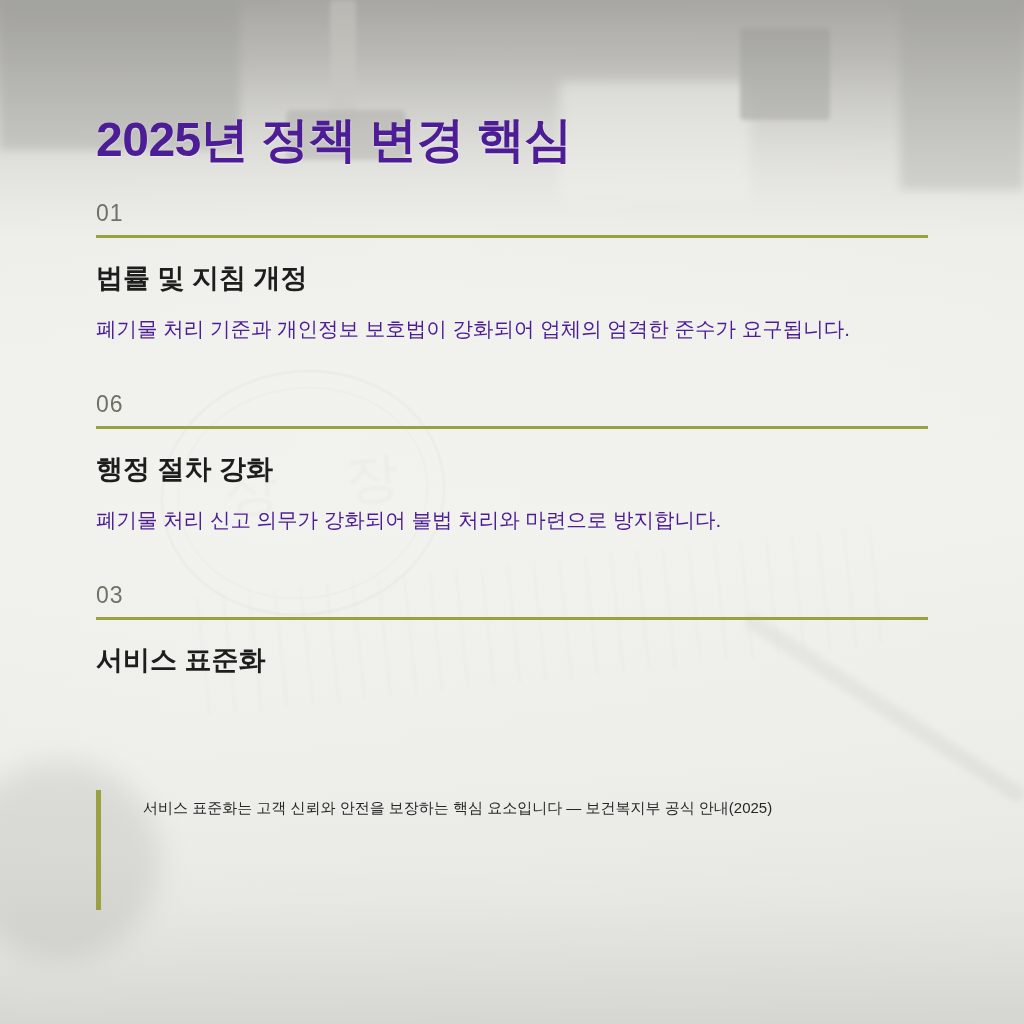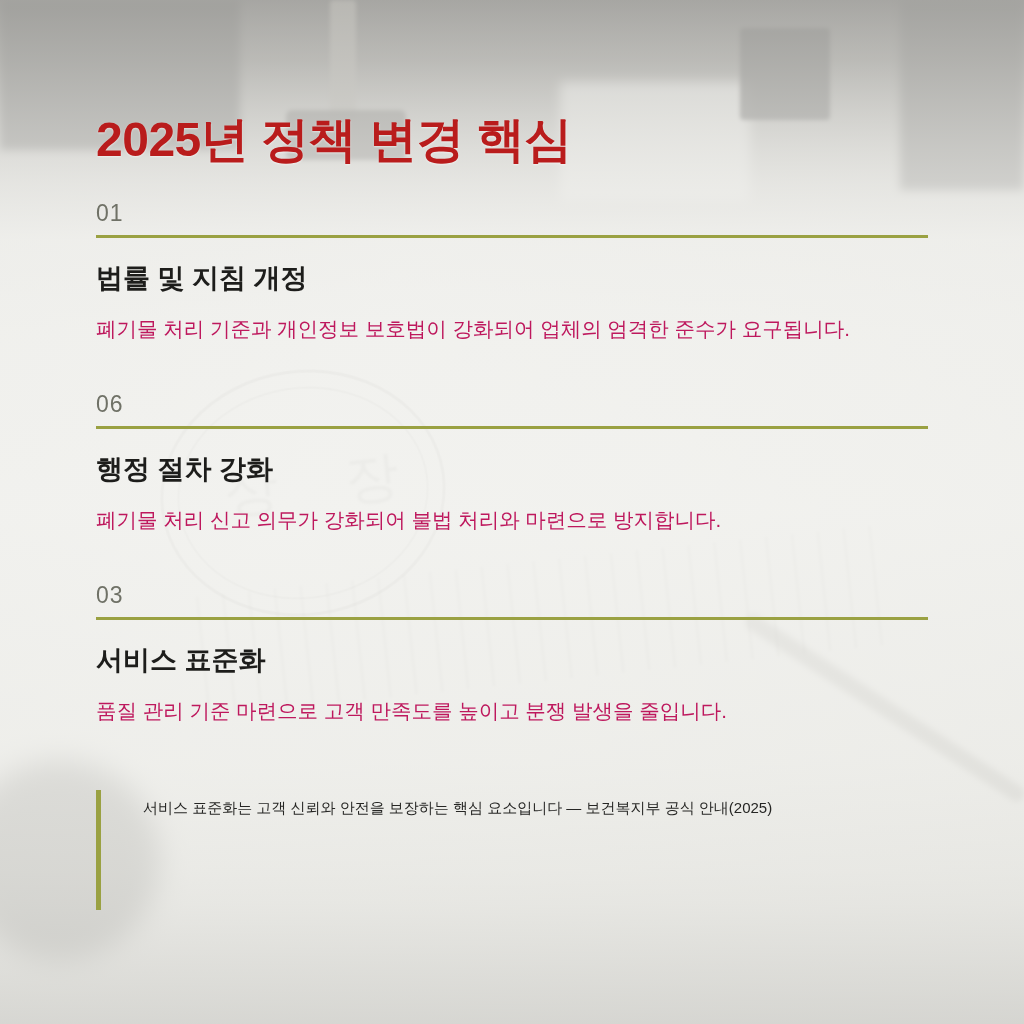--- a/index.html
+++ b/index.html
@@ -115,21 +115,21 @@
     padding: 0 96px;
     box-sizing: border-box;
   }
 
   .title {
     position: absolute;
     left: 96px;
     top: 108px;
     font-size: 48px;
     font-weight: bold;
-    color: #b91c1c;
+    color: #4c1d95;
     letter-spacing: -0.5px;
     text-shadow: 0 1px 2px rgba(255,255,255,0.55);
     text-align: center;
   }
 
   .items {
     position: absolute;
     left: 96px;
     top: 200px;
     width: 832px;
@@ -151,21 +151,21 @@
     margin-bottom: 22px;
   }
   .item-head {
     font-size: 27px;
     font-weight: bold;
     color: #1d1d1b;
     margin-bottom: 18px;
   }
   .item-body {
     font-size: 20.5px;
-    color: #be185d;
+    color: #4c1d95;
     line-height: 1.5;
   }
 
   .quote {
     position: absolute;
     left: 96px;
     top: 790px;
     width: 836px;
     border-left: 5px solid #9aa142;
     padding: 6px 0 6px 42px;
@@ -216,21 +216,20 @@
         <div class="item-num">06</div>
         <div class="rule"></div>
         <div class="item-head">행정 절차 강화</div>
         <div class="item-body">폐기물 처리 신고 의무가 강화되어 불법 처리와 마련으로 방지합니다.</div>
       </div>
 
       <div class="item">
         <div class="item-num">03</div>
         <div class="rule"></div>
         <div class="item-head">서비스 표준화</div>
-        <div class="item-body">품질 관리 기준 마련으로 고객 만족도를 높이고 분쟁 발생을 줄입니다.</div>
       </div>
 
     </div>
 
     <div class="quote">
       <div class="quote-text">서비스 표준화는 고객 신뢰와 안전을 보장하는 핵심 요소입니다 — 보건복지부 공식 안내(2025)</div>
     </div>
 
   </div>
 </div>

